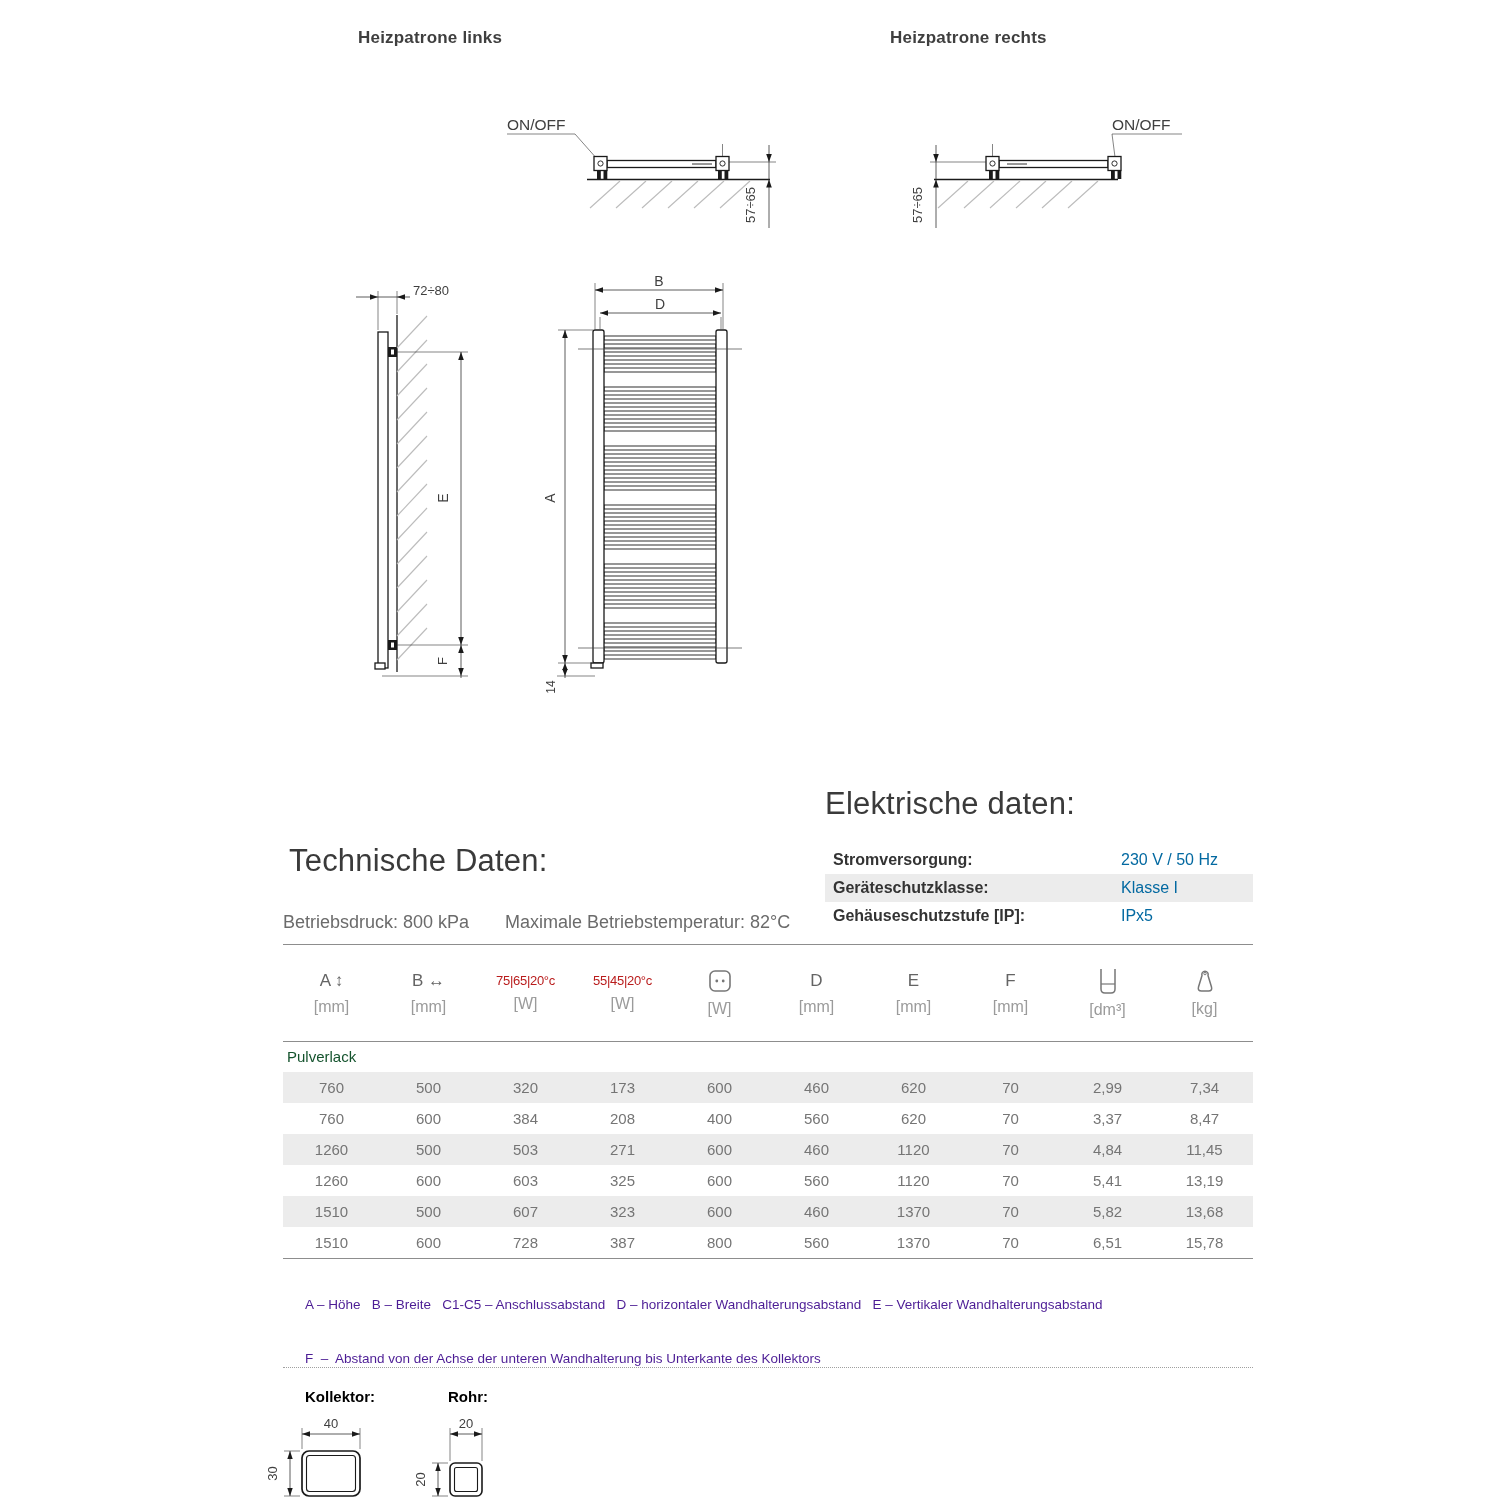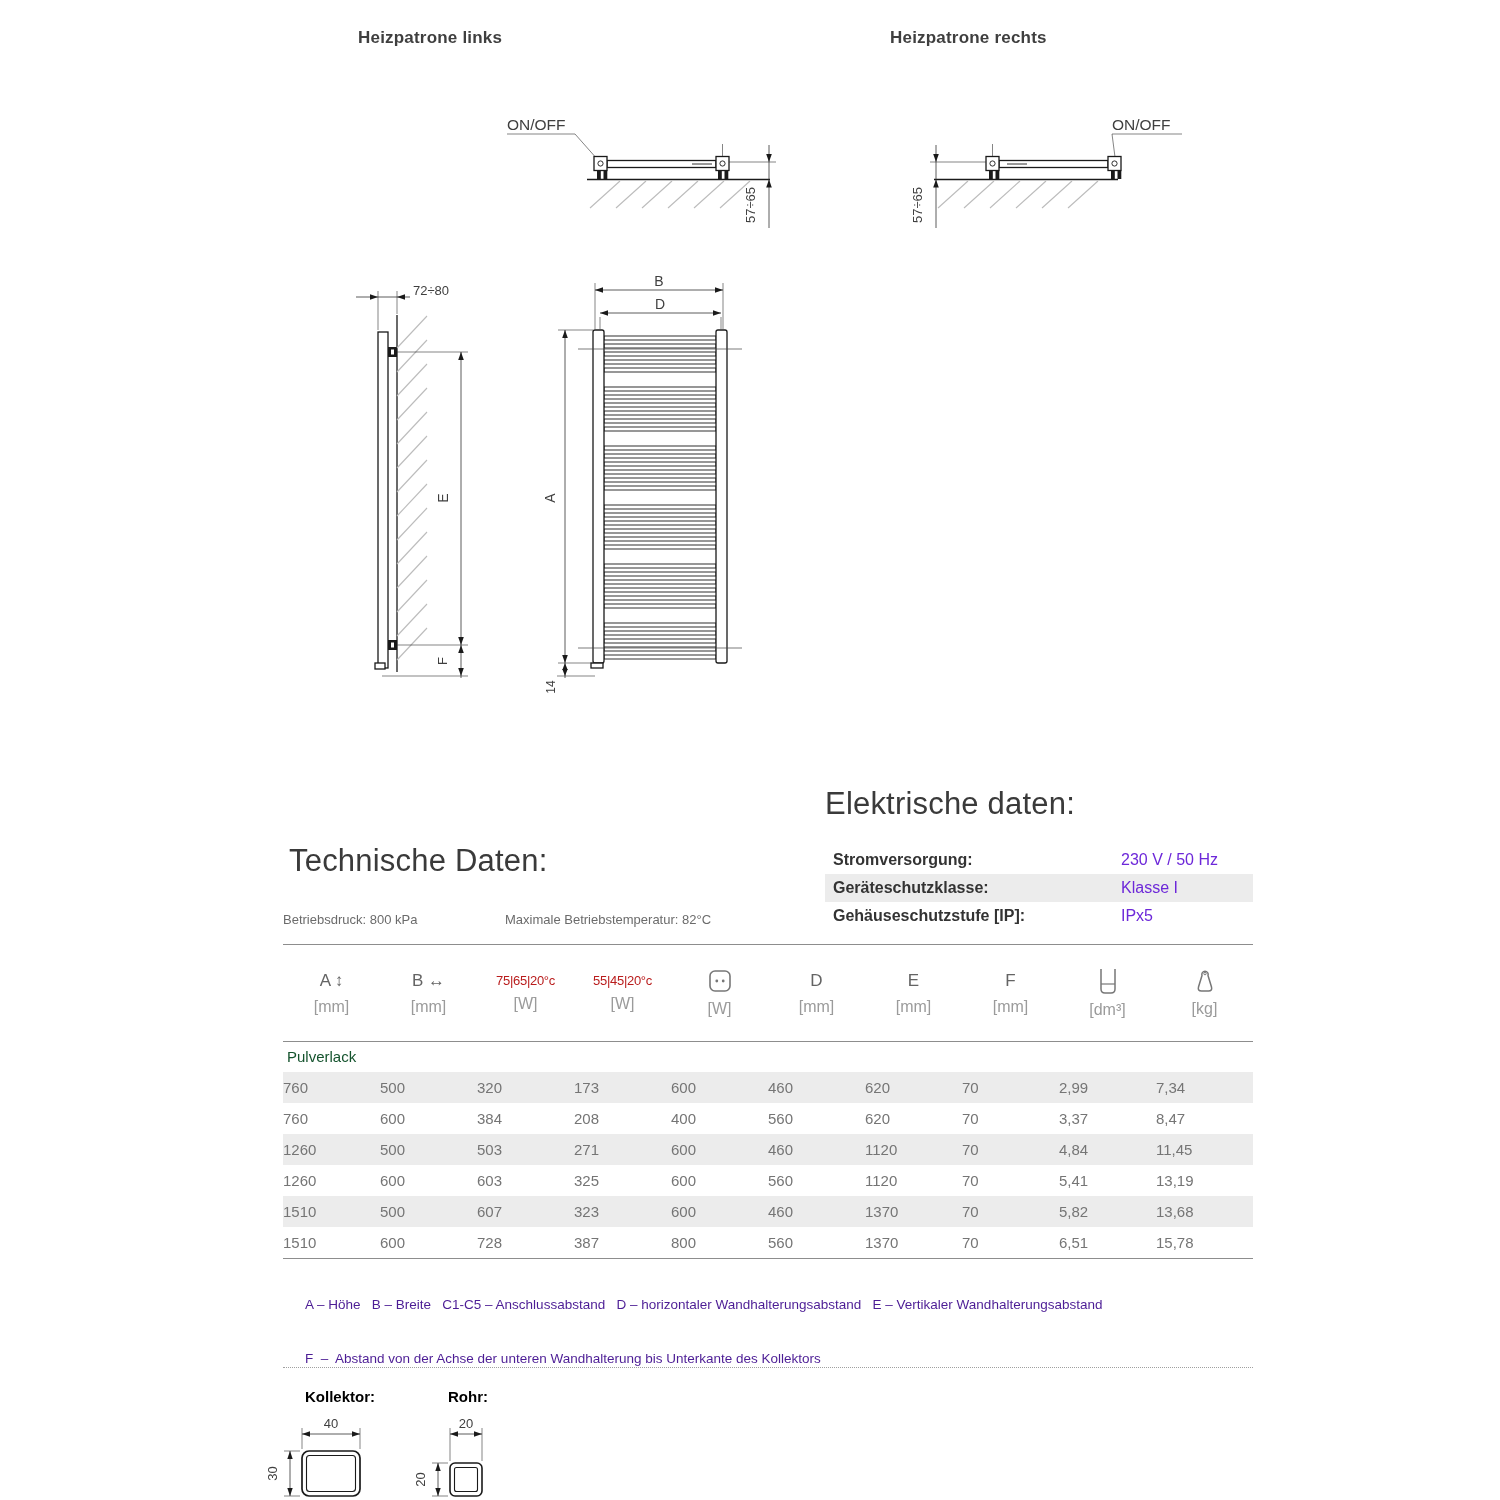--- a/index.html
+++ b/index.html
@@ -6,31 +6,31 @@
   .canvas{position:relative;width:1287px;height:1500px;background:#fff;
           font-family:"Liberation Sans",sans-serif;color:#3d3d3d;overflow:hidden}
   .abs{position:absolute}
   .diagram-title{position:absolute;top:28px;font-size:17px;font-weight:bold;color:#3f3f3f;letter-spacing:.2px}
   .h1{position:absolute;font-size:31px;font-weight:400;color:#3a3a3a;letter-spacing:.2px}
   
   .elec{position:absolute;left:825px;top:846px;width:428px;font-size:16px}
   .elec-row{display:grid;grid-template-columns:296px 1fr;height:28px;align-items:center}
   .elec-row.alt{background:#ececec}
   .elec-label{font-weight:bold;color:#333;padding-left:8px}
-  .elec-value{color:#6d28d9}
-  .subline{position:absolute;top:912px;font-size:13px;color:#6b6b6b}
+  .elec-value{color:#0369a1}
+  .subline{position:absolute;top:912px;font-size:18px;color:#6b6b6b}
   
   .spec{position:absolute;left:283px;top:944px;width:970px;border-top:1px solid #8d8d8d}
   .thead{display:grid;grid-template-columns:repeat(10,1fr);height:96px;border-bottom:1px solid #8d8d8d;align-items:center}
   .hcell{display:flex;flex-direction:column;align-items:center;justify-content:center;gap:7px}
   .h-main{font-size:17px;color:#646464}
   .h-main.small{font-size:13px;color:#b91c1c;letter-spacing:-.3px}
   .h-unit{font-size:16px;color:#9b9b9b}
   .section-row{height:30px;line-height:30px;font-size:15px;color:#14532d;padding-left:4px}
-  .trow{display:grid;grid-template-columns:repeat(10,1fr);height:31px;align-items:center;
+  .trow{display:grid;grid-template-columns:repeat(10,1fr);height:31px;align-items:center;text-align:center;
         font-size:15px;color:#757575}
   .trow.alt{background:#ececec}
   .tbody{border-bottom:1px solid #8d8d8d}
   .legend{position:absolute;left:305px;top:1267px;width:950px;font-size:13.5px;color:#4c1d95;white-space:pre-wrap}
   .legend div{margin-bottom:9px}
   .dotted{position:absolute;left:283px;top:1367px;width:970px;border-top:1px dotted #a0a0a0}
   .small-label{position:absolute;top:1388px;font-size:15px;font-weight:bold;color:#000000}
   
   svg.abs{overflow:visible}
   svg text{font-family:"Liberation Sans",sans-serif;fill:#3f3f3f}

